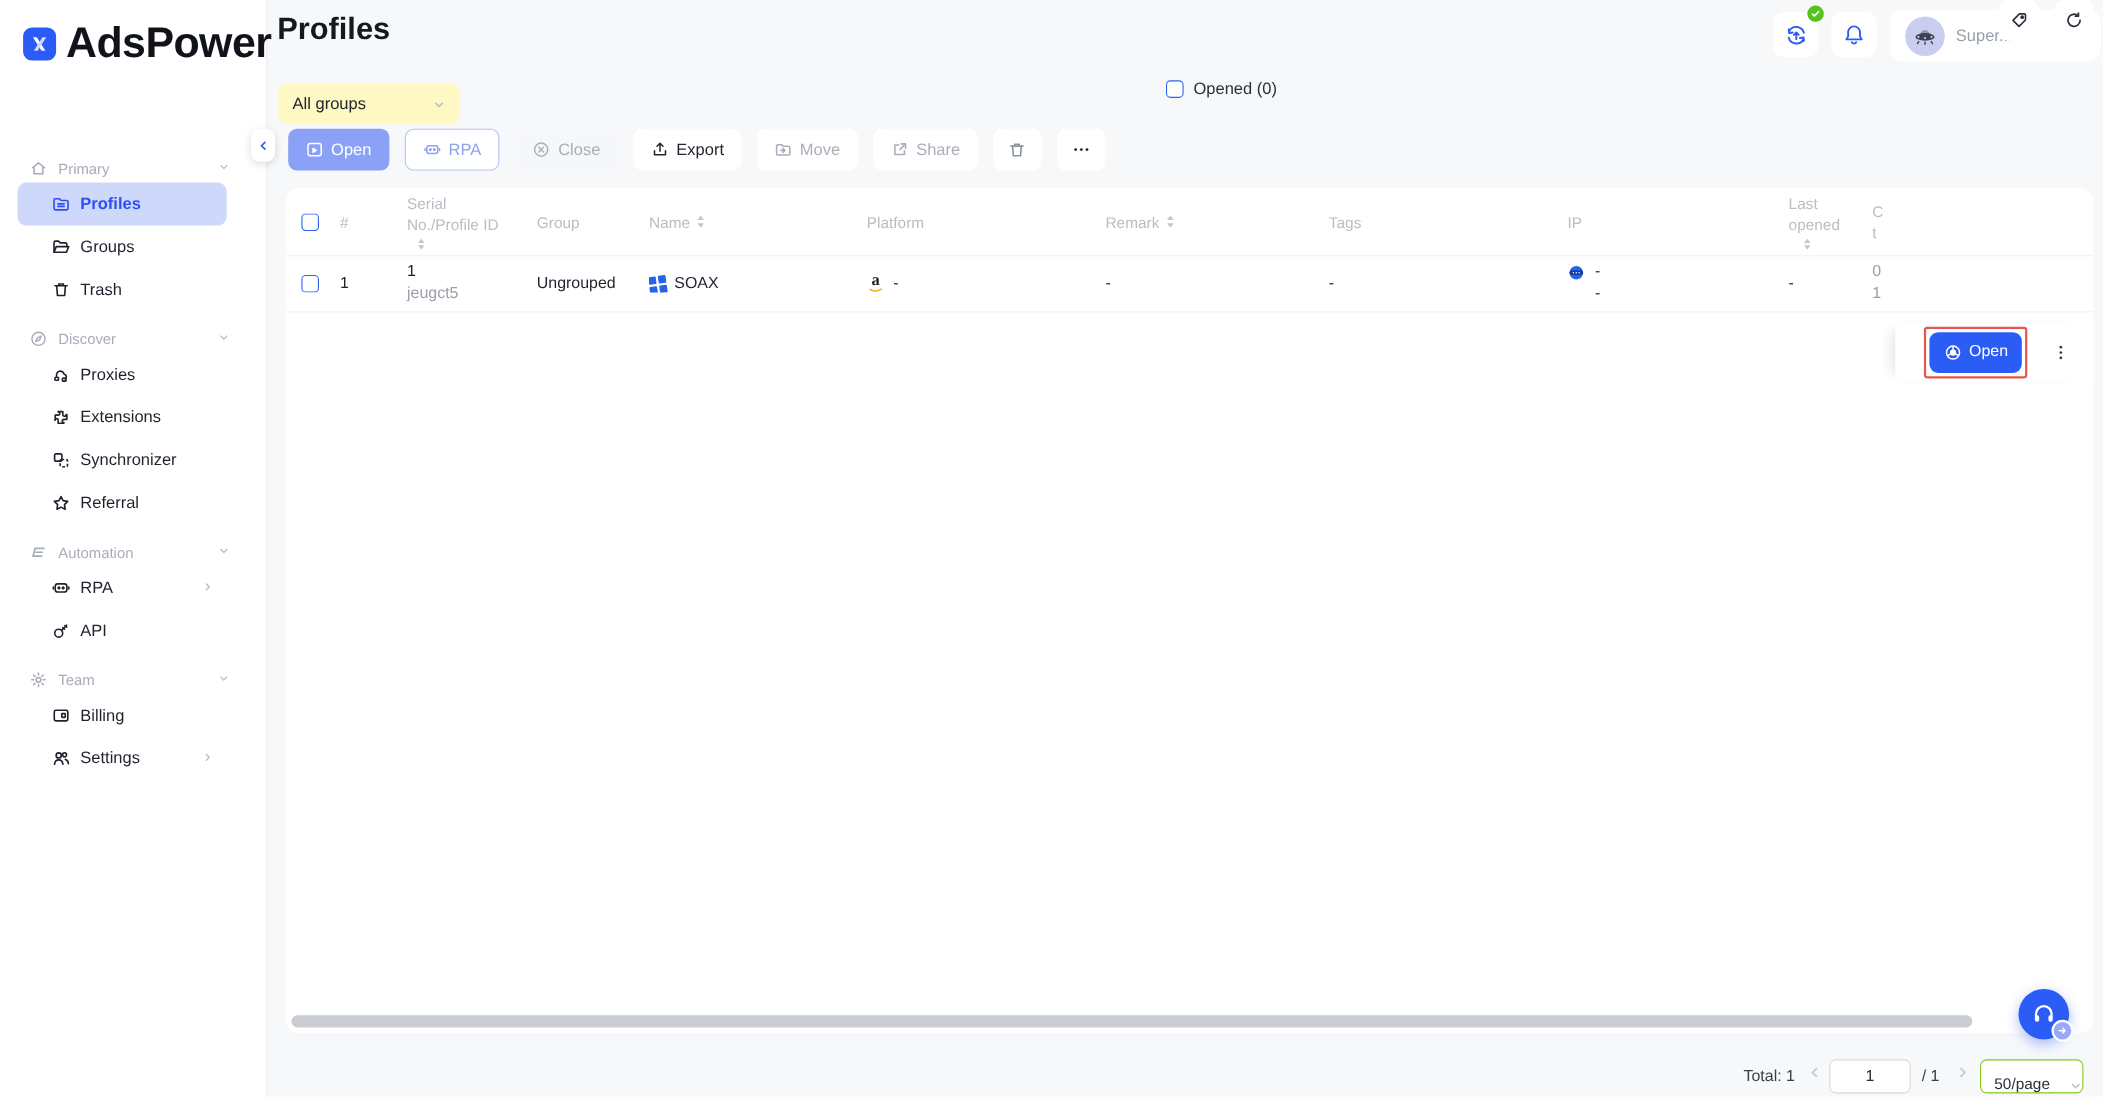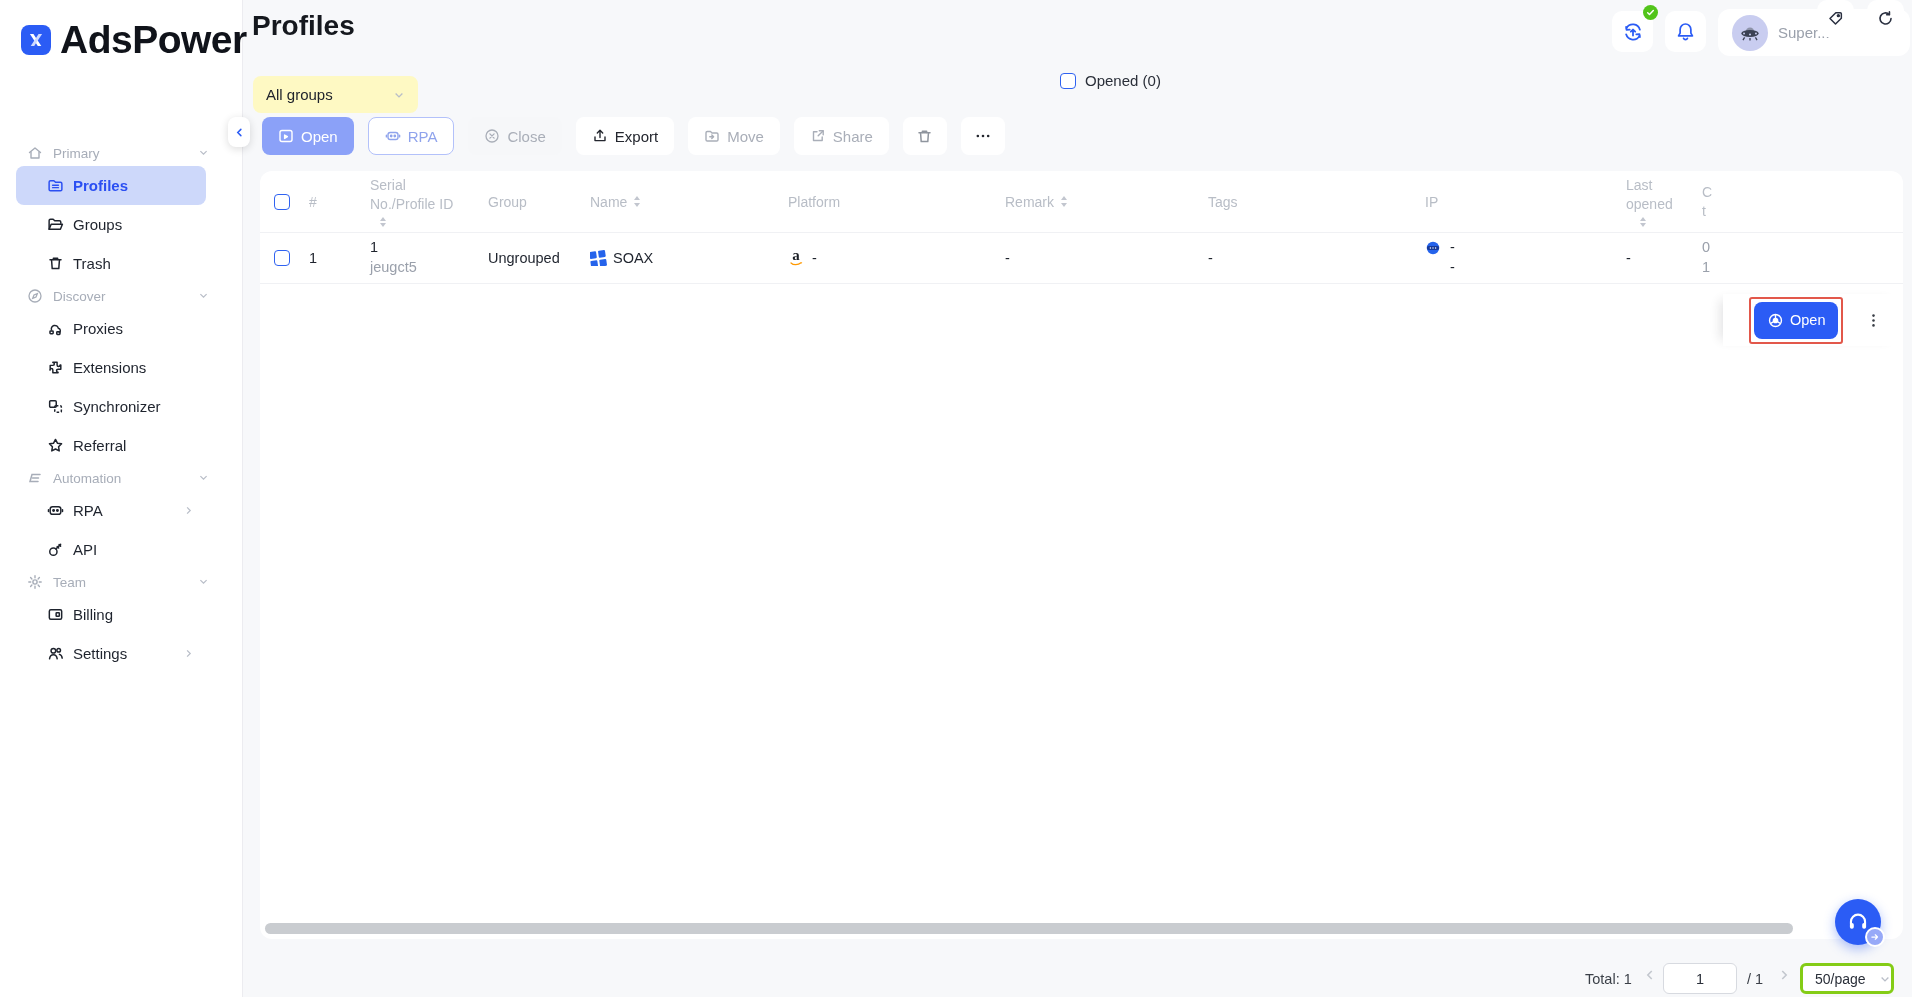--- a/index.html
+++ b/index.html
@@ -11,21 +11,21 @@
   .app{position:relative;width:1912px;height:997px;background:var(--bg);overflow:hidden}
 
   
   .sidebar{position:absolute;left:0;top:0;width:243px;height:997px;background:#fff;border-right:1px solid #ececf0}
   .logo{position:absolute;left:21px;top:18px;display:flex;align-items:center;gap:9px}
   .logo-mark{width:30px;height:30px;border-radius:8px;background:var(--blue);display:flex;align-items:center;justify-content:center}
   .logo-text{font-size:39px;font-weight:800;color:#10131a;letter-spacing:-.5px}
   .new-profile{position:absolute;left:16px;top:76px;width:208px;height:38px;border:none;border-radius:19px;background:var(--blue);color:#fff;font-size:16px;font-family:inherit;display:flex;align-items:center;justify-content:center;gap:8px;cursor:pointer;box-shadow:0 4px 10px rgba(43,92,245,.25)}
   .collapse{position:absolute;left:228px;top:117px;width:22px;height:30px;background:#fff;border-radius:8px;box-shadow:0 2px 8px rgba(0,0,0,.14);display:flex;align-items:center;justify-content:center;color:var(--blue);z-index:6}
   .nav{position:absolute;left:0;top:140px;width:243px}
-  .sec{height:26px;display:flex;align-items:center;padding-left:27px;color:#a7adb8}
+  .sec{height:26px;margin-top:12px;display:flex;align-items:center;padding-left:27px;color:#a7adb8}
   .sec:first-child{margin-top:0}
   .sec-lb{font-size:13.5px;margin-left:10px;flex:1}
   .sec-ch{margin-right:34px;color:#b9bec8}
   .item{height:39px;margin:0 37px 0 16px;border-radius:8px;display:flex;align-items:center;padding-left:31px;color:var(--ink);cursor:pointer}
   .item .it-lb{font-size:15px;margin-left:9px;flex:1}
   .item .it-ch{margin-right:12px;color:#b9bec8}
   .item.active{background:var(--active-bg);color:#2b4ff2;font-weight:700}
 
   
   .page-title{position:absolute;left:252px;top:10px;font-size:28px;font-weight:700;color:#15181e}
@@ -101,21 +101,21 @@
   .ip-ic{margin-right:9px;flex:none}
 
   
   .ft{position:absolute;font-size:14.5px;color:#3a3f47}
   .ft-total{left:1585px;top:971px}
   .pg-prev{left:1643px;top:968px}
   .pg-next{left:1777px;top:968px}
   .pg-btn{position:absolute;background:none;border:none;color:#c3c7ce;display:flex;cursor:pointer}
   .pg-input{position:absolute;left:1663px;top:963px;width:74px;height:31px;border:1px solid #d7dae0;border-radius:6px;text-align:center;font-size:14.5px;color:#2a2f39;font-family:inherit;outline:none;background:#fff}
   .pg-of{left:1747px;top:971px}
-  .pg-size{position:absolute;left:1800px;top:963px;width:94px;height:31px;background:#fff;border:3px solid #84cc16;border-radius:6px;display:flex;align-items:center;justify-content:space-between;padding:0 0 0 12px;cursor:pointer}
+  .pg-size{position:absolute;left:1800px;top:963px;width:94px;height:31px;background:#fff;border:1px solid #84cc16;border-radius:6px;display:flex;align-items:flex-end;justify-content:space-between;padding:0 0 0 12px;cursor:pointer}
   .pg-size span{font-size:14px;color:#2a2f39}
 
   .help-bubble{position:absolute;left:1835px;top:899px;width:46px;height:46px;border-radius:50%;background:var(--blue);display:flex;align-items:center;justify-content:center;box-shadow:0 4px 12px rgba(43,92,245,.4);cursor:pointer;z-index:8}
   .help-badge{position:absolute;right:-4px;bottom:-2px;width:20px;height:20px;border-radius:50%;background:#97a9f8;border:2px solid #fff;display:flex;align-items:center;justify-content:center;color:#fff}
 </style>
 </head>
 <body>
 
 <div class="app">
 

